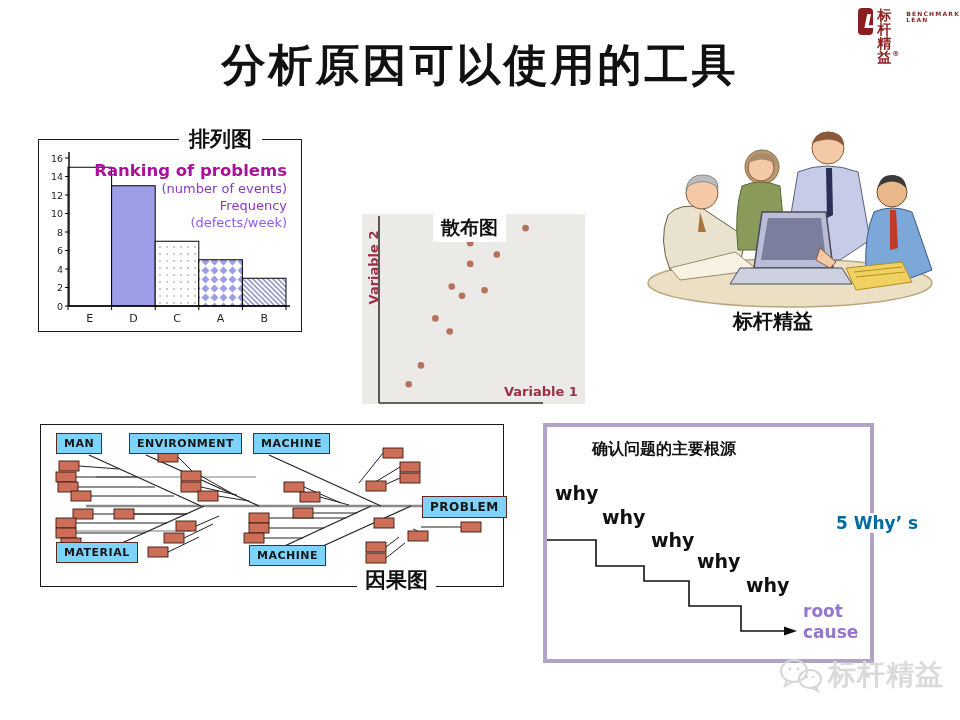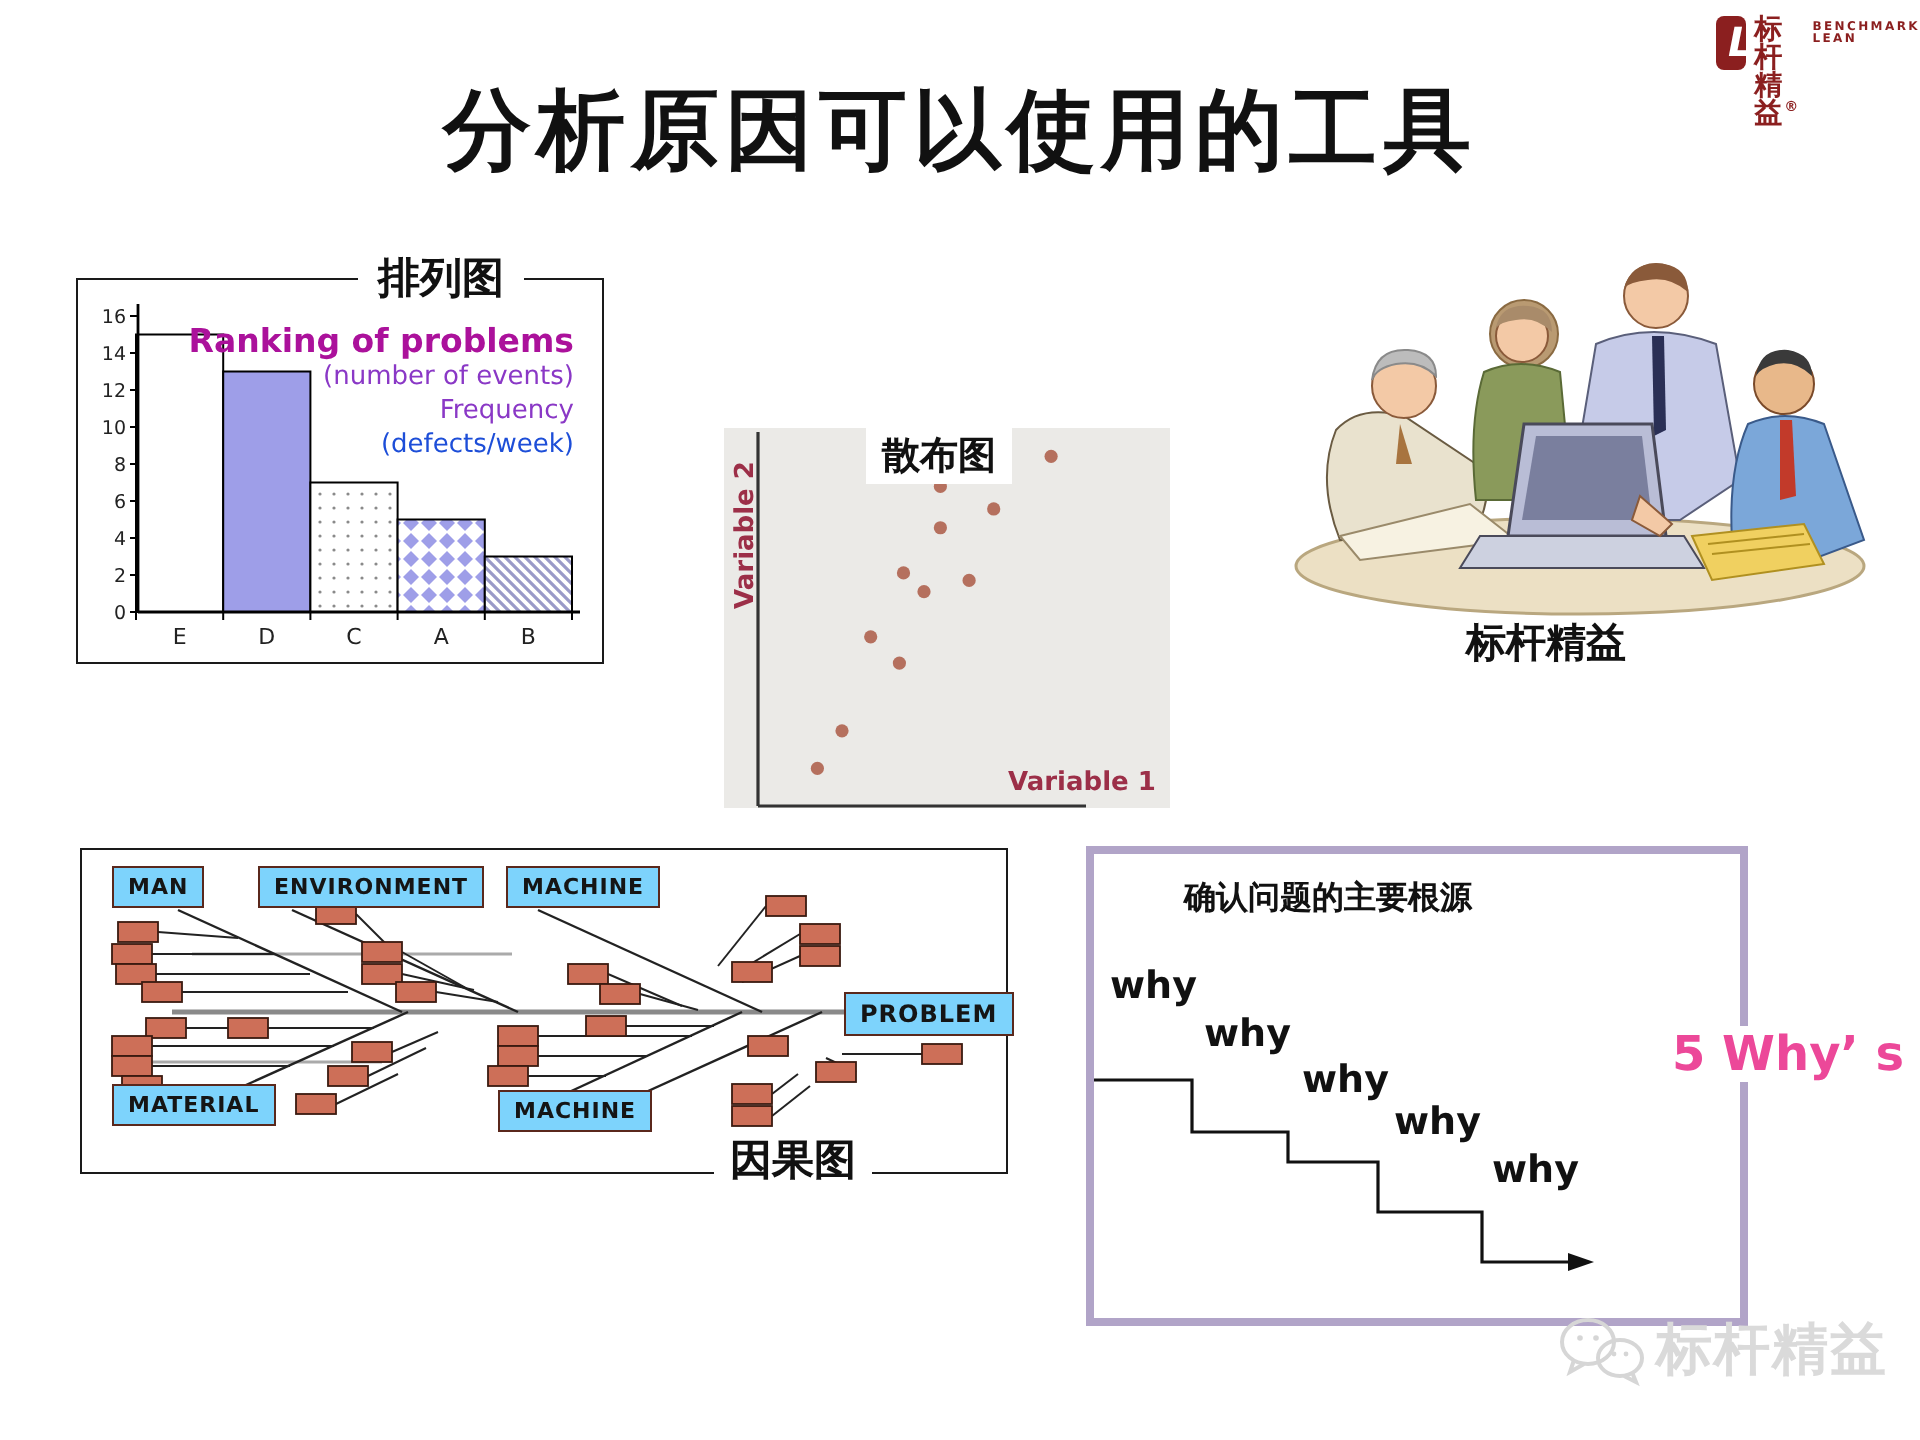--- a/index.html
+++ b/index.html
@@ -40,21 +40,21 @@
       font-size:11px;font-weight:bold;padding:3px 7px;letter-spacing:0.5px;}
   .fb-caption{position:absolute;left:316px;top:141px;background:#fff;padding:0 8px;
       font-size:21px;font-weight:bold;color:#111;z-index:3;}
   
   .fivewhys{position:absolute;left:543px;top:423px;width:323px;height:232px;border:4px solid #0369a1;}
   .fw-title{position:absolute;left:45px;top:12px;font-size:16px;font-weight:bold;color:#111;}
   .fw-why{position:absolute;font-size:19px;font-weight:bold;color:#111;}
   .fw-root{position:absolute;left:256px;top:174px;width:66px;font-size:17px;font-weight:bold;
       line-height:21px;color:#9575cd;}
   .fw-side{position:absolute;left:832px;top:513px;background:#fff;padding:0 4px;
-      font-size:24px;font-weight:bold;color:#ec4899;}
+      font-size:17px;font-weight:bold;color:#0369a1;}
   
   .watermark{position:absolute;left:778px;top:655px;display:flex;align-items:center;gap:4px;}
   .wm-text{font-size:28px;font-weight:bold;color:#dadada;letter-spacing:1px;}
   svg{display:block;}
   .abs-fill{position:absolute;left:0;top:0;}
 </style>
 </head>
 <body>
 
 <div class="slide">
@@ -122,21 +122,21 @@
         <text x="50.8" y="182" text-anchor="middle" font-size="11" fill="#222">E</text>
         <text x="94.4" y="182" text-anchor="middle" font-size="11" fill="#222">D</text>
         <text x="138" y="182" text-anchor="middle" font-size="11" fill="#222">C</text>
         <text x="181.6" y="182" text-anchor="middle" font-size="11" fill="#222">A</text>
         <text x="225.20000000000002" y="182" text-anchor="middle" font-size="11" fill="#222">B</text>
       </svg>
     <div class="pareto-notes">
       <div class="pareto-heading" id="pareto-heading" style="color: rgb(171, 17, 155);">Ranking of problems</div>
       <div class="pareto-sub" id="pareto-sub0" style="color: rgb(138, 56, 198);">(number of events)</div>
       <div class="pareto-sub" id="pareto-sub1" style="color: rgb(138, 56, 198);">Frequency</div>
-      <div class="pareto-sub" id="pareto-sub2" style="color: #1d4ed8;">(defects/week)</div>
+      <div class="pareto-sub" id="pareto-sub2" style="color: #8b5cf6;">(defects/week)</div>
     </div>
   </div>
 
   <div class="scatter">
     <svg id="scatter-svg" class="abs-fill" width="223" height="190" viewBox="0 0 223 190">
         <line x1="17" y1="2" x2="17" y2="189" stroke="#333" stroke-width="1.6"></line>
         <line x1="17" y1="189" x2="181" y2="189" stroke="#333" stroke-width="1.6"></line>
         <circle cx="163.54999999999998" cy="14.159999999999997" r="3.3" fill="#b5705e"></circle>
         <circle cx="108.2" cy="29.200000000000017" r="3.3" fill="#b5705e"></circle>
         <circle cx="134.85" cy="40.47999999999999" r="3.3" fill="#b5705e"></circle>
@@ -278,20 +278,21 @@
       <polyline points="0,113 49,113 49,139 97,139 97,154 142,154 142,179 194,179 194,204 238,204" fill="none" stroke="#111" stroke-width="1.6"></polyline>
       <path d="M237,199.5 L250,204 L237,208.5 Z" fill="#111"></path>
     </svg>
     <div id="why-container">
         <div class="fw-why" style="left: 8px; top: 55px;">why</div>
         <div class="fw-why" style="left: 55px; top: 79px;">why</div>
         <div class="fw-why" style="left: 104px; top: 102px;">why</div>
         <div class="fw-why" style="left: 150px; top: 123px;">why</div>
         <div class="fw-why" style="left: 199px; top: 147px;">why</div>
       </div>
+    <div class="fw-root" style="color: rgb(149, 117, 205);">root cause</div>
   </div>
   <div class="fw-side">5 Why’ s</div>
 
   <div class="watermark">
     <svg width="46" height="40" viewBox="0 0 46 40">
       <ellipse cx="16" cy="16" rx="13" ry="11" fill="none" stroke="#d6d6d6" stroke-width="2"></ellipse>
       <path d="M9,25 L7,31 L14,27" fill="none" stroke="#d6d6d6" stroke-width="2"></path>
       <ellipse cx="32" cy="24" rx="11" ry="9" fill="none" stroke="#d6d6d6" stroke-width="2"></ellipse>
       <path d="M38,31 L40,36 L34,33" fill="none" stroke="#d6d6d6" stroke-width="2"></path>
       <circle cx="12" cy="14" r="1.4" fill="#d6d6d6"></circle>

